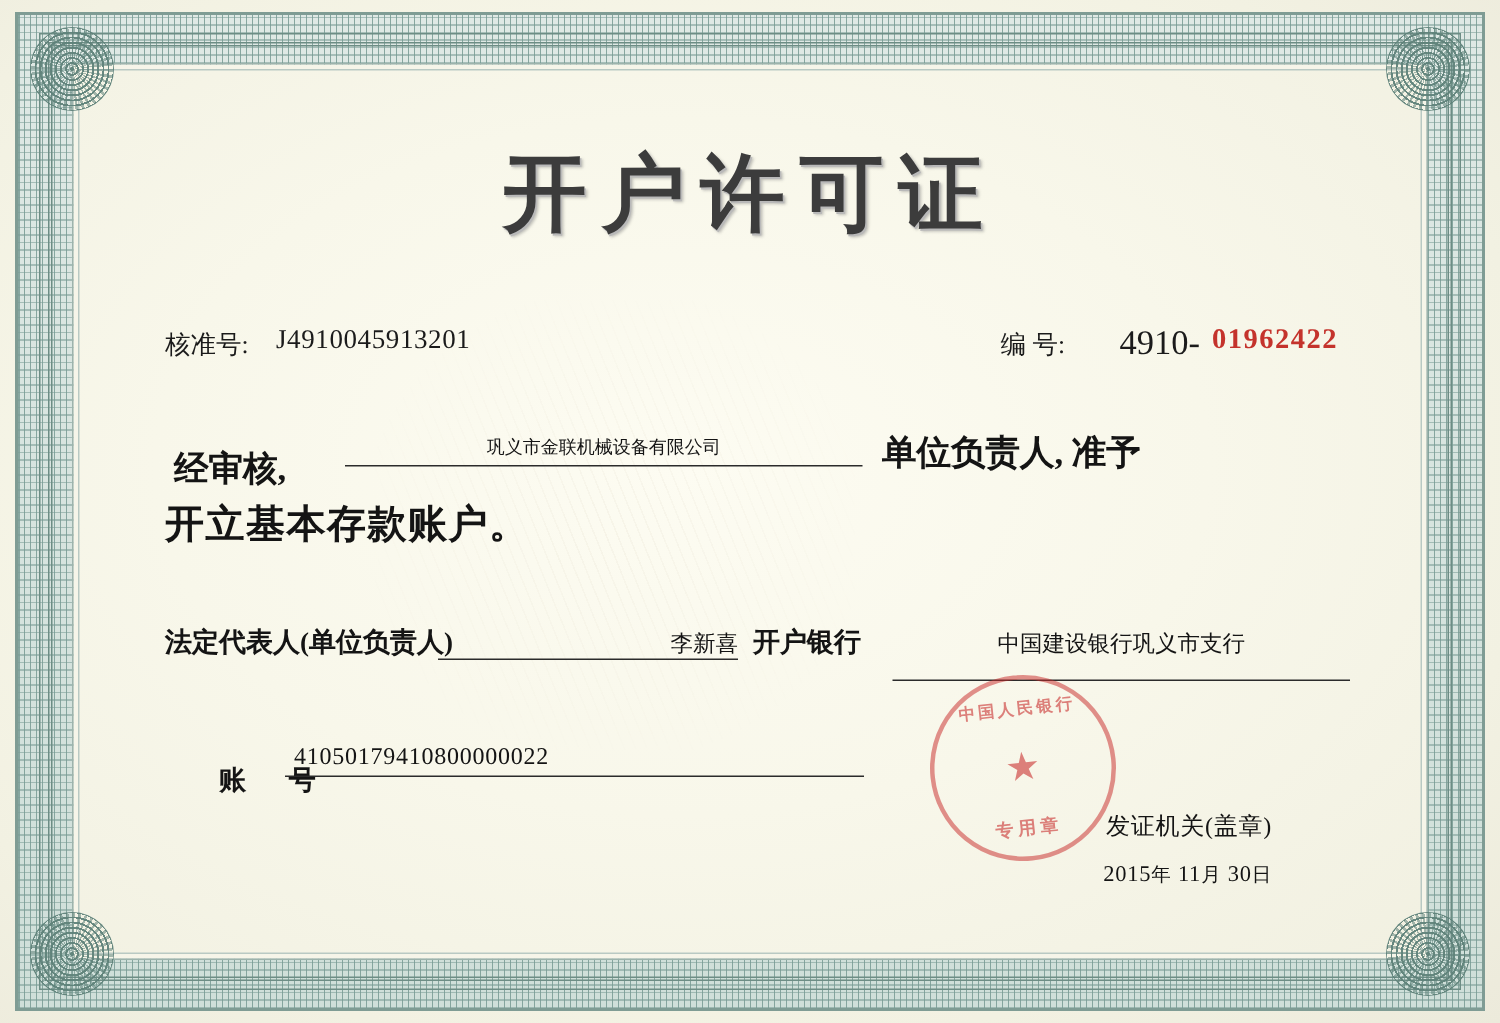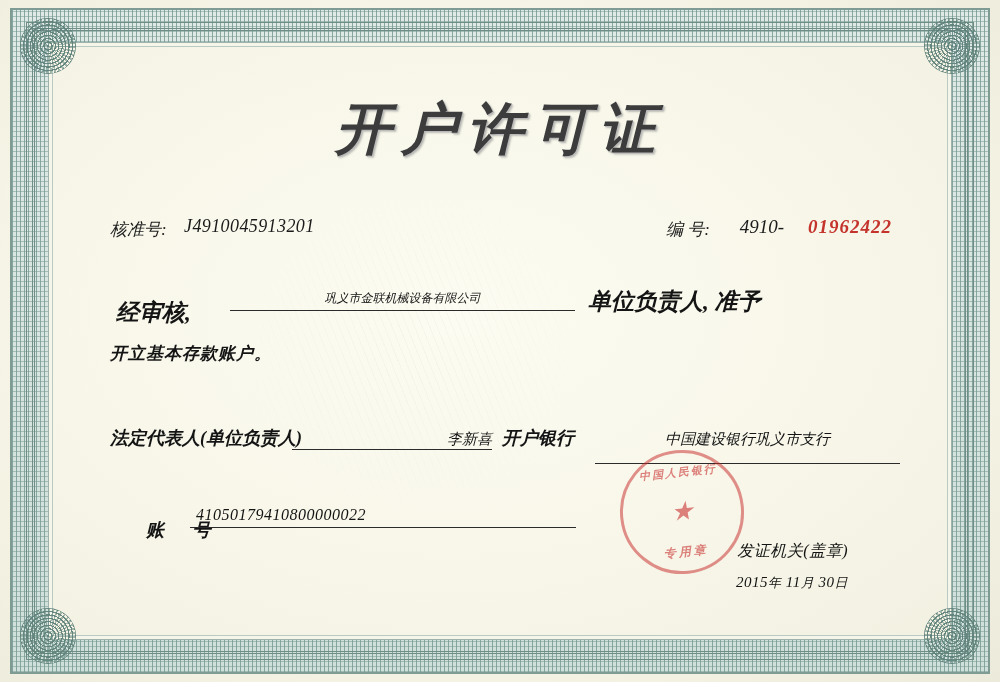--- a/index.html
+++ b/index.html
@@ -14,21 +14,20 @@
     overflow: hidden;
   }
 
   .certificate {
     position: relative;
     width: 1000px;
     height: 682px;
     background:
       radial-gradient(ellipse at 45% 45%, #fdfcf2 0%, #f7f6e8 45%, #f2f1e2 75%, #eceadb 100%);
     box-sizing: border-box;
-    font-style: italic;
   }
 
   
   .border-outer {
     position: absolute;
     left: 10px; top: 8px; right: 10px; bottom: 8px;
     border: 2px solid #7f9c94;
     background:
       repeating-linear-gradient(90deg,
         rgba(120,155,148,0.85) 0px,
@@ -139,23 +138,23 @@
     letter-spacing: 0.4px;
   }
   .serial-label {
     position: absolute;
     right: 230px;
     top: 2px;
     font-size: 17px;
   }
   .serial-prefix {
     position: absolute;
-    right: 156px;
+    right: 140px;
     top: 0px;
-    font-size: 19px;
+    font-size: 23px;
   }
   .serial-number {
     position: absolute;
     right: 48px;
     top: 0px;
     font-size: 19px;
     font-weight: bold;
     color: #c4332c;
     letter-spacing: 1px;
   }
@@ -175,23 +174,23 @@
     font-size: 12px;
     font-weight: normal;
     text-align: center;
     border-bottom: 1px solid #2b2b2b;
     padding-bottom: 3px;
   }
   .b1-tail  { position: absolute; left: 528px; top: 0; }
 
   .body-line2 {
     position: relative;
-    margin-top: 22px;
+    margin-top: 12px;
     height: 34px;
-    font-size: 17px;
+    font-size: 26px;
     font-weight: bold;
     color: #141414;
   }
   .b2-text { position: absolute; left: 50px; top: 0; letter-spacing: 1px; }
 
   .row-rep {
     position: relative;
     margin-top: 50px;
     height: 32px;
     font-size: 19px;

